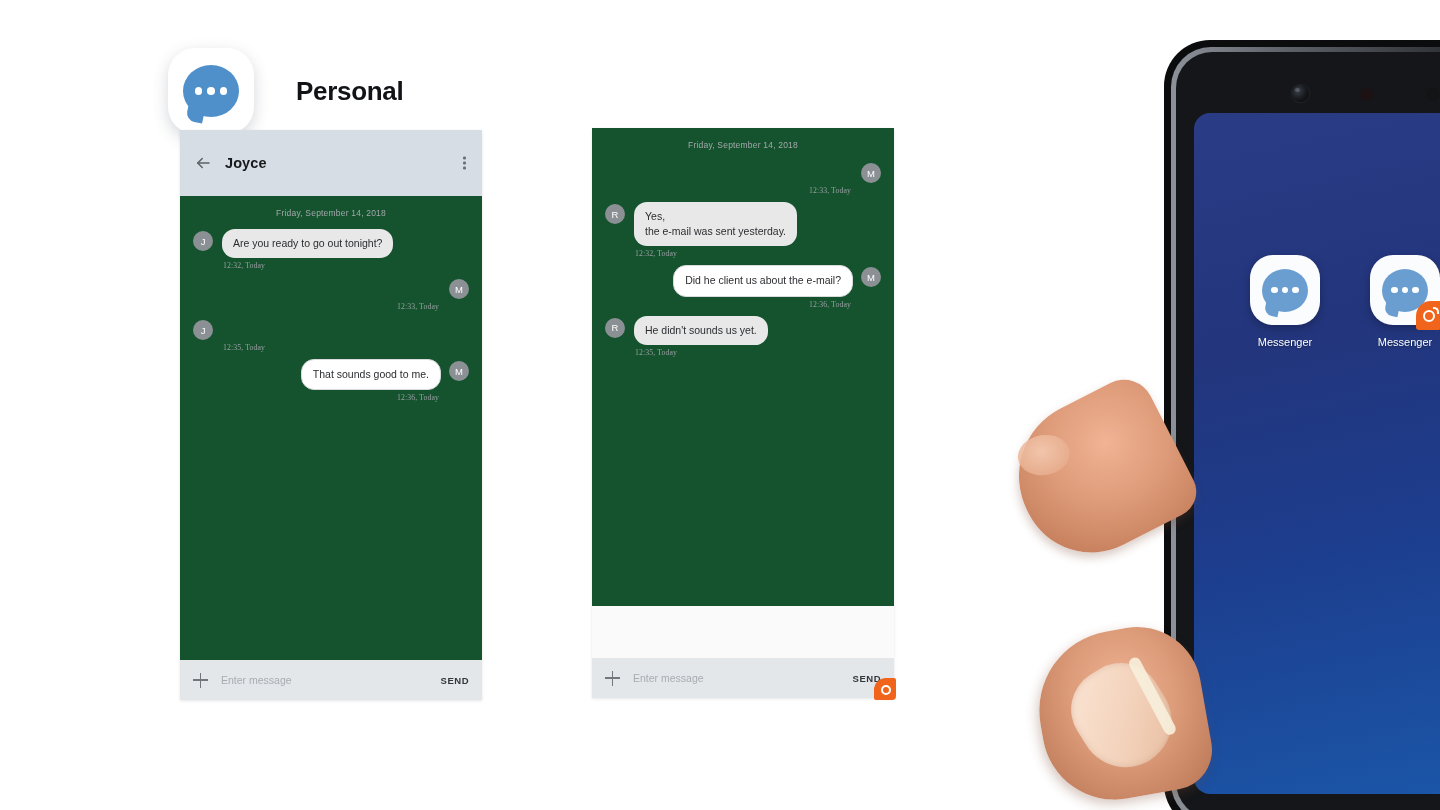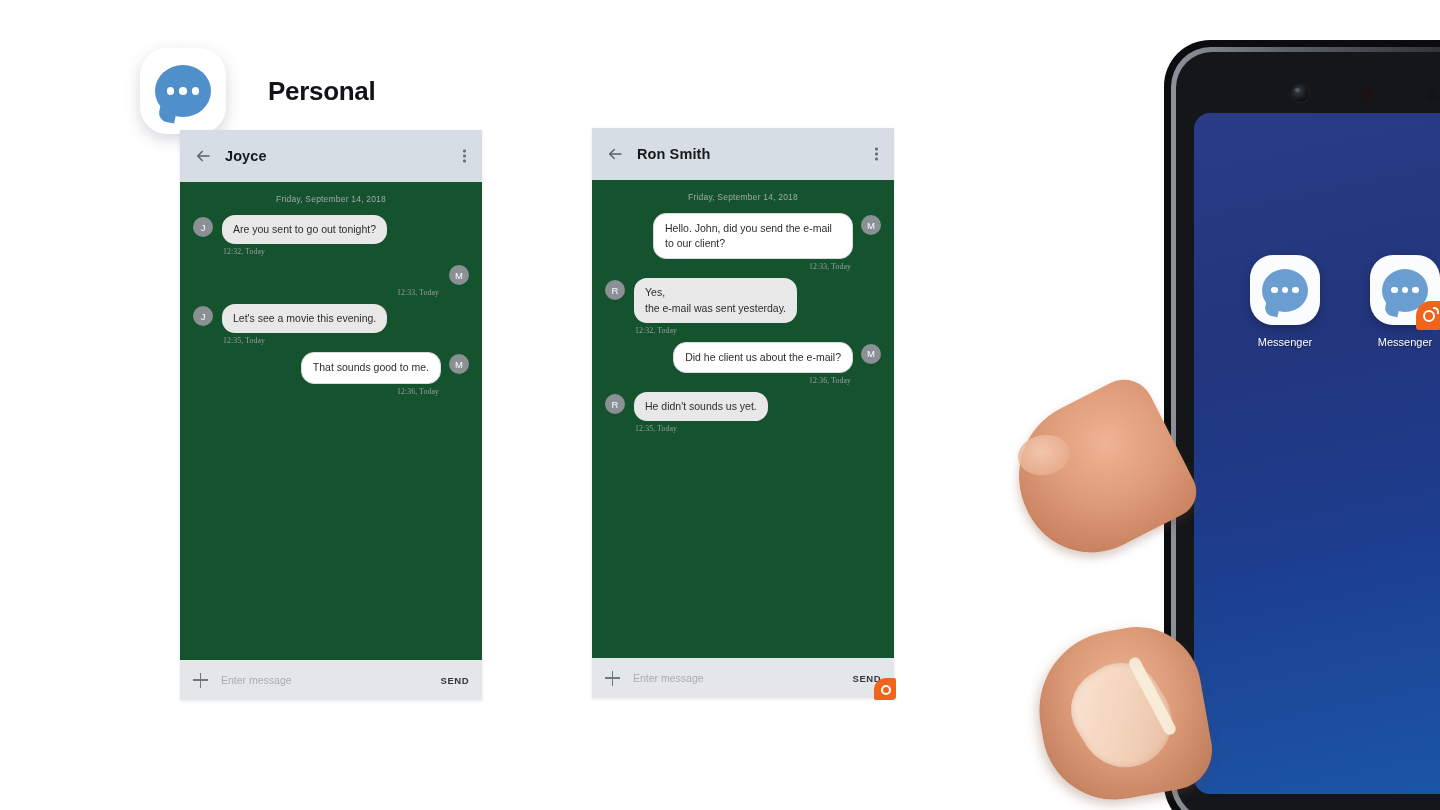--- a/index.html
+++ b/index.html
@@ -11,21 +11,21 @@
     overflow: hidden;
   }
   .stage { position: relative; width: 1440px; height: 810px; background: #ffffff; }
 
   
   .panel { position: absolute; width: 302px; height: 570px; background: #fafafa;
            box-shadow: 0 1px 3px rgba(0,0,0,.10); }
   .panel.personal { left: 180px; top: 130px; }
   .panel.business { left: 592px; top: 128px; }
 
-  .chat-head { height: 52px; background: #d6dde4; display: flex; align-items: center;
+  .chat-head { height: 66px; background: #d6dde4; display: flex; align-items: center;
                padding: 0 14px; position: relative; }
   .back-arrow { width: 18px; height: 18px; flex: 0 0 auto; color: #5d6166; }
   .back-arrow svg { display: block; }
   .chat-title { font-size: 14.5px; font-weight: bold; color: #17191c; margin-left: 13px;
                 letter-spacing: .1px; }
   .kebab { position: absolute; right: 16px; top: 50%; transform: translateY(-50%);
            display: flex; flex-direction: column; gap: 2.5px; align-items: center; }
   .kebab i { width: 2.6px; height: 2.6px; border-radius: 50%; background: #6b7075; display: block; }
 
   .chat-body { position: relative; height: calc(570px - 52px - 40px); padding: 12px 13px 0;
@@ -65,21 +65,21 @@
 
   .corner-badge { position: absolute; right: -2px; bottom: -2px; width: 24px; height: 24px;
                   overflow: hidden; }
   .corner-badge .blob { position: absolute; right: 0; bottom: 0; width: 22px; height: 22px;
                   background: #f0651b; border-radius: 12px 2px 4px 2px; }
   .corner-badge .ring { position: absolute; right: 5px; bottom: 5px; width: 10px; height: 10px;
                   border: 2.1px solid #fff; border-radius: 50%; }
 
   
   .grp { position: absolute; display: flex; align-items: center; }
-  .grp.personal { left: 140px; top: 48px; }
+  .grp.personal { left: 168px; top: 48px; }
   .grp.business { left: 563px; top: 48px; }
 
   .tile { position: relative; width: 86px; height: 86px; border-radius: 27px; background: #fff;
           box-shadow: 0 5px 15px rgba(60,70,90,.22); display: flex; align-items: center;
           justify-content: center; flex: 0 0 auto; }
   .tile .bubble-icon { position: relative; width: 56px; height: 52px; }
   .tile .bubble-icon .ball { position: absolute; inset: 0; background: #4f8fca; border-radius: 50%; }
   .tile .bubble-icon .tail { position: absolute; left: 4px; bottom: -5px; width: 17px; height: 17px;
           background: #4f8fca; border-radius: 0 0 0 9px; transform: rotate(12deg); }
   .tile .bubble-icon .dots { position: absolute; inset: 0; display: flex; align-items: center;
@@ -195,75 +195,55 @@
           <i></i>
           <i></i>
         </span>
     </div>
     <div class="chat-body">
       <div class="date-sep">Friday, September 14, 2018</div>
 
       <div class="msg in">
         <div class="avatar">J</div>
         <div class="bcol">
-            <div class="bubble in">Are you sent to go out tonight?</div>
+            <div class="bubble in">Are you ready to go out tonight?</div>
           </div>
       </div>
       <div class="stamp stamp-left">12:32, Today</div>
 
       <div class="msg out">
         <div class="avatar">M</div>
       </div>
       <div class="stamp stamp-right">12:33, Today</div>
 
       <div class="msg in">
         <div class="avatar">J</div>
-        <div class="bcol">
-            <div class="bubble in">Let's see a movie this evening.</div>
-          </div>
       </div>
       <div class="stamp stamp-left">12:35, Today</div>
 
       <div class="msg out">
         <div class="bcol">
             <div class="bubble out">That sounds good to me.</div>
           </div>
         <div class="avatar">M</div>
       </div>
       <div class="stamp stamp-right">12:36, Today</div>
     </div>
     <div class="chat-foot">
       <span class="plus"></span>
       <span class="enter-msg">Enter message</span>
       <span class="send-btn">SEND</span>
     </div>
   </div>
 
   <div class="panel business">
-    <div class="chat-head">
-      <span class="back-arrow">
-        <svg viewBox="0 0 24 24" width="18" height="18" fill="none" stroke="currentColor" stroke-width="1.9" stroke-linecap="round" stroke-linejoin="round">
-            <path d="M20 12H5"></path>
-            <path d="M11 18l-6-6 6-6"></path>
-          </svg>
-      </span>
-      <span class="chat-title">Ron Smith</span>
-      <span class="kebab">
-          <i></i>
-          <i></i>
-          <i></i>
-        </span>
-    </div>
     <div class="chat-body">
       <div class="date-sep">Friday, September 14, 2018</div>
 
       <div class="msg out">
-        <div class="bcol">
-            <div class="bubble out">Hello. John, did you send the e-mail to our client?</div>
-          </div>
         <div class="avatar">M</div>
       </div>
       <div class="stamp stamp-right">12:33, Today</div>
 
       <div class="msg in">
         <div class="avatar">R</div>
         <div class="bcol">
             <div class="bubble in" style="white-space:pre-line">Yes,
 the e-mail was sent yesterday.</div>
           </div>

